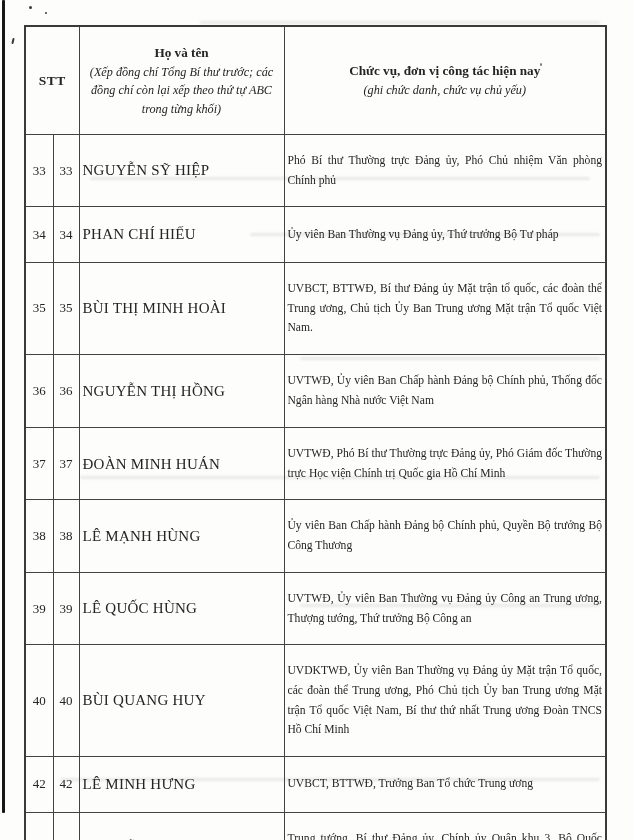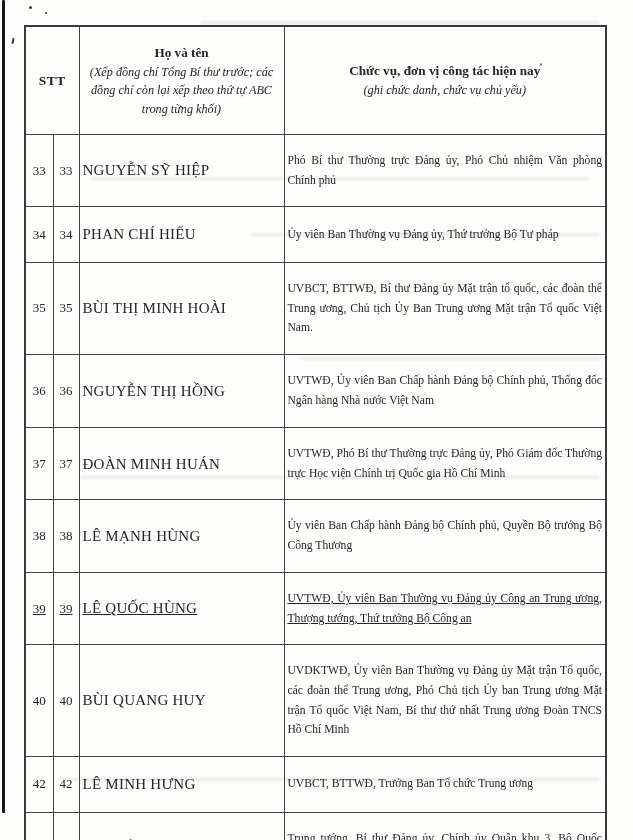--- a/index.html
+++ b/index.html
@@ -61,21 +61,21 @@
     padding-left:6px;padding-right:3px;
     text-align:justify;
   }
   
   tbody tr:nth-child(1){height:60px;}
   tbody tr:nth-child(2){height:54px;}
   tbody tr:nth-child(3){height:53px;}
   tbody tr:nth-child(4){height:73px;}
   tbody tr:nth-child(5){height:60px;}
   tbody tr:nth-child(6){height:57px;margin-top:48px;}
-  tbody tr:nth-child(7){height:40px;text-decoration:underline;}
+  tbody tr:nth-child(7){height:40px;}
   tbody tr:nth-child(8){height:90px;}
   tbody tr:nth-child(9){height:53px;}
   tbody tr:nth-child(10){height:60px;}
   tbody tr:nth-child(11){height:61px;}
 </style>
 </head>
 <body>
 
 <div class="page">
   <div class="scan-line-left"></div>

